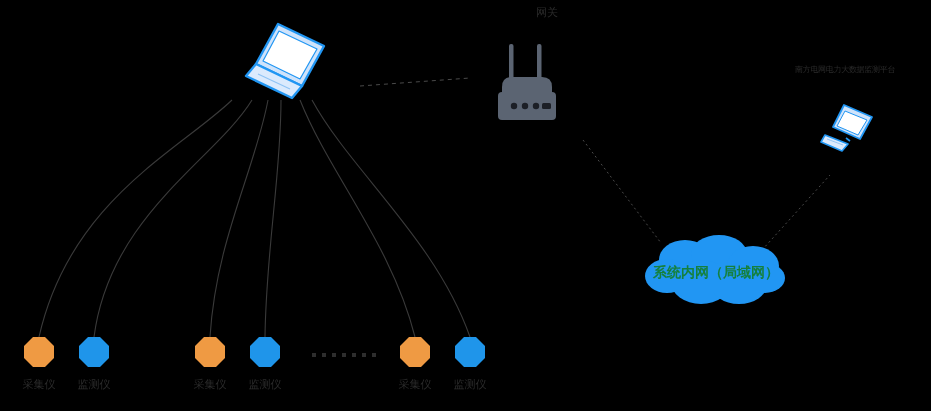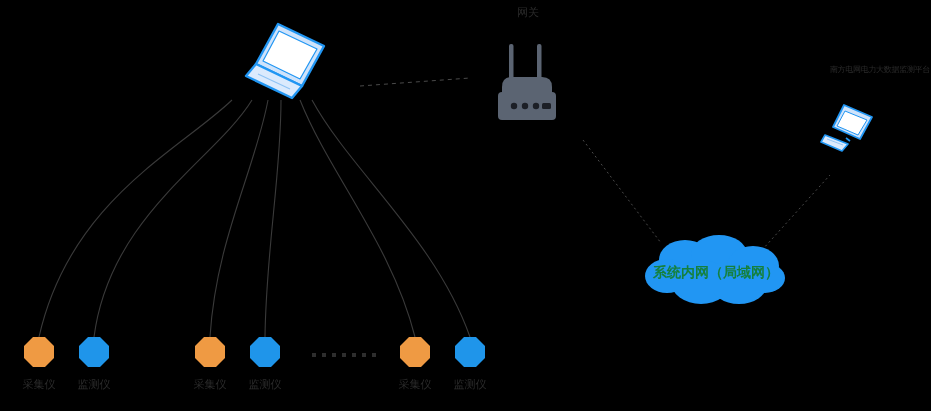--- a/index.html
+++ b/index.html
@@ -45,29 +45,29 @@
     color: #2b2b2b;
     white-space: nowrap;
   }
   
   .small-label {
     position: absolute;
     font-size: 11px;
     line-height: 14px;
     color: #2b2b2b;
     white-space: nowrap;
-    text-align: center;
+    text-align: right;
   }
   .tiny-label {
     position: absolute;
     font-size: 8px;
     line-height: 11px;
     color: #2b2b2b;
     white-space: nowrap;
-    text-align: right;
+    text-align: left;
     letter-spacing: -0.3px;
   }
   
   .ellipsis {
     position: absolute;
     display: flex;
     gap: 6px;
     align-items: center;
   }
   .ellipsis i {

